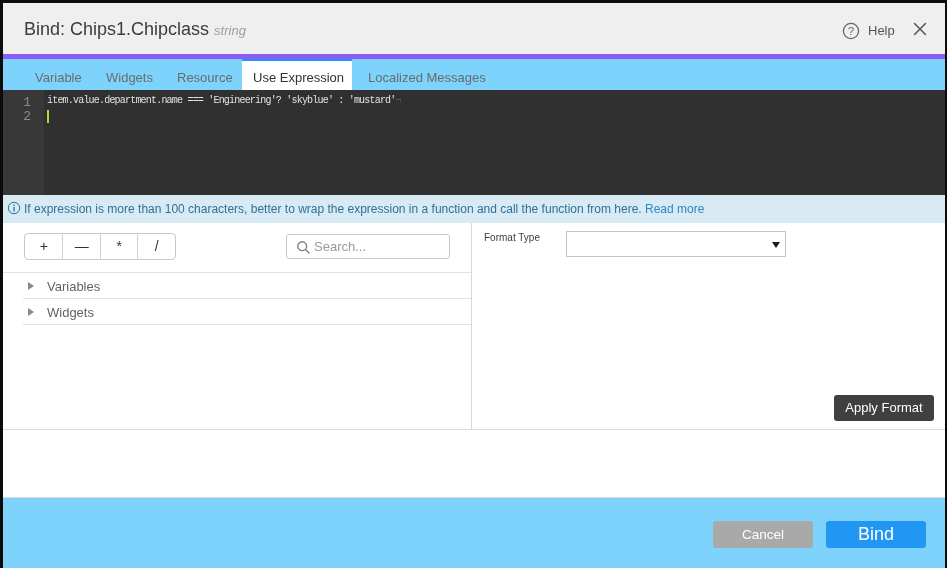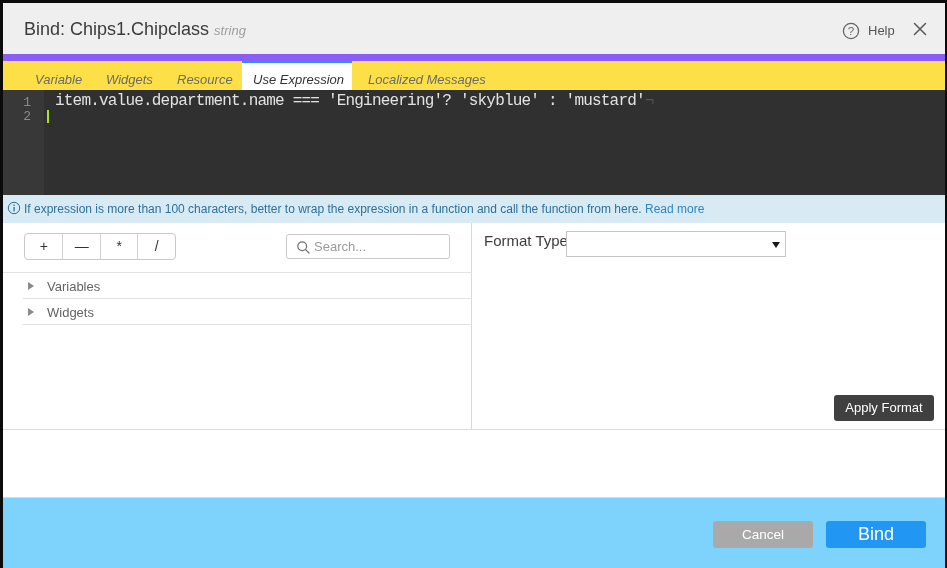--- a/index.html
+++ b/index.html
@@ -9,29 +9,29 @@
 
   
   .hdr { left:0; top:0; width:941.5px; height:51px; background:#efefef; }
   .title { left:21px; top:15.5px; font-size:18px; color:#3c3c3c; white-space:nowrap; }
   .title .typ { font-size:13px; font-style:italic; color:#9e9e9e; margin-left:5px; }
   .helpic { left:838px; top:18px; }
   .helptxt { left:865px; top:20px; font-size:13px; color:#555; }
   .closex { left:908px; top:17px; }
 
   
-  .tabs { left:0; top:51px; width:941.5px; height:36px; background:#fde047; border-top:7px solid #8b5cf6;font-style:italic; }
+  .tabs { left:0; top:51px; width:941.5px; height:36px; background:#7dd3fc; border-top:5px solid #8b5cf6; }
   .tab { position:absolute; top:0; height:36px; line-height:37px; font-size:13px; color:#6b6b6b; padding:0 12px; }
   .tab.active { background:#ffffff; color:#333; border-top:2px solid #2196f3; line-height:34px; padding:0 8px 0 11px; }
 
   
   .editor { left:0; top:87px; width:941.5px; height:105px; background:#303030; }
   .gutter { position:absolute; left:0; top:0; width:41px; height:105px; background:#383838; }
   .lnum { position:absolute; width:28px; text-align:right; font-family:"Liberation Mono", monospace; font-size:13px; color:#8a8a8a; line-height:14px; }
-  .code { position:absolute; left:44px; top:4px; font-family:"Liberation Mono", monospace; font-size:16px; letter-spacing:-0.8px; line-height:14px; color:#e2e2e2; white-space:pre;margin-left:8px; }
+  .code { position:absolute; left:44px; top:4px; font-family:"Liberation Mono", monospace; font-size:10px; letter-spacing:-0.8px; line-height:14px; color:#e2e2e2; white-space:pre; }
   .code .ws { color:#555; }
   .cursor { position:absolute; left:44px; top:20px; width:2px; height:13px; background:#a3e22d; }
   .eol { color:#555; }
 
   
   .infobar { left:0; top:192px; width:941.5px; height:28px; background:#d8ebf5; color:#2d7199; font-size:12px; line-height:28px; white-space:nowrap; }
   .infobar svg { vertical-align:-2px; margin-left:3.5px; margin-right:3.5px; }
   .infobar a { color:#2e86c4; text-decoration:none; }
 
   
@@ -45,21 +45,21 @@
   .search { position:absolute; left:283px; top:11px; width:164px; height:25px; border:1px solid #c9c9c9; border-radius:3px; background:#fff; }
   .search .ph { position:absolute; left:27px; top:4px; font-size:13px; color:#9a9a9a; }
   .search svg { position:absolute; left:9px; top:5px; }
 
   .treetop { position:absolute; left:0; top:49px; width:468px; height:1px; background:#e2e2e2; }
   .trow { position:absolute; left:0; width:468px; height:26px; }
   .trow .tri { position:absolute; left:25px; top:9px; width:0; height:0; border-left:6px solid #8a8a8a; border-top:4px solid transparent; border-bottom:4px solid transparent; }
   .trow .lbl { position:absolute; left:44px; top:6px; font-size:13px; color:#636363; }
   .trow .bb { position:absolute; left:20px; right:0; bottom:0; height:1px; background:#e2e2e2; }
 
-  .ftlabel { position:absolute; left:481px; top:9px; font-size:15px; color:#3d3d3d; }
+  .ftlabel { position:absolute; left:481px; top:9px; font-size:10px; color:#3d3d3d; }
   .ftselect { position:absolute; left:563px; top:8px; width:220px; height:26px; border:1px solid #c4c4c4; background:#fff; }
   .ftselect .car { position:absolute; right:5px; top:9.5px; width:0; height:0; border-left:4.5px solid transparent; border-right:4.5px solid transparent; border-top:6.5px solid #1a1a1a; }
   .applybtn { position:absolute; left:831px; top:172px; width:100px; height:26px; background:#404040; border-radius:3px; color:#fff; font-size:13px; text-align:center; line-height:26px; }
 
   
   .footer { left:0; top:494px; width:941.5px; height:71px; background:#7dd3fc; border-top:1px solid #dcdcdc; }
   .cancelbtn { position:absolute; left:710px; top:23px; width:100px; height:27px; background:#a9a9a9; border-radius:3px; color:#fff; font-size:13.5px; text-align:center; line-height:27px; }
   .bindbtn { position:absolute; left:823px; top:23px; width:100px; height:27px; background:#2196f3; border-radius:3px; color:#fff; font-size:18px; text-align:center; line-height:27px; }
 </style>
 </head>

